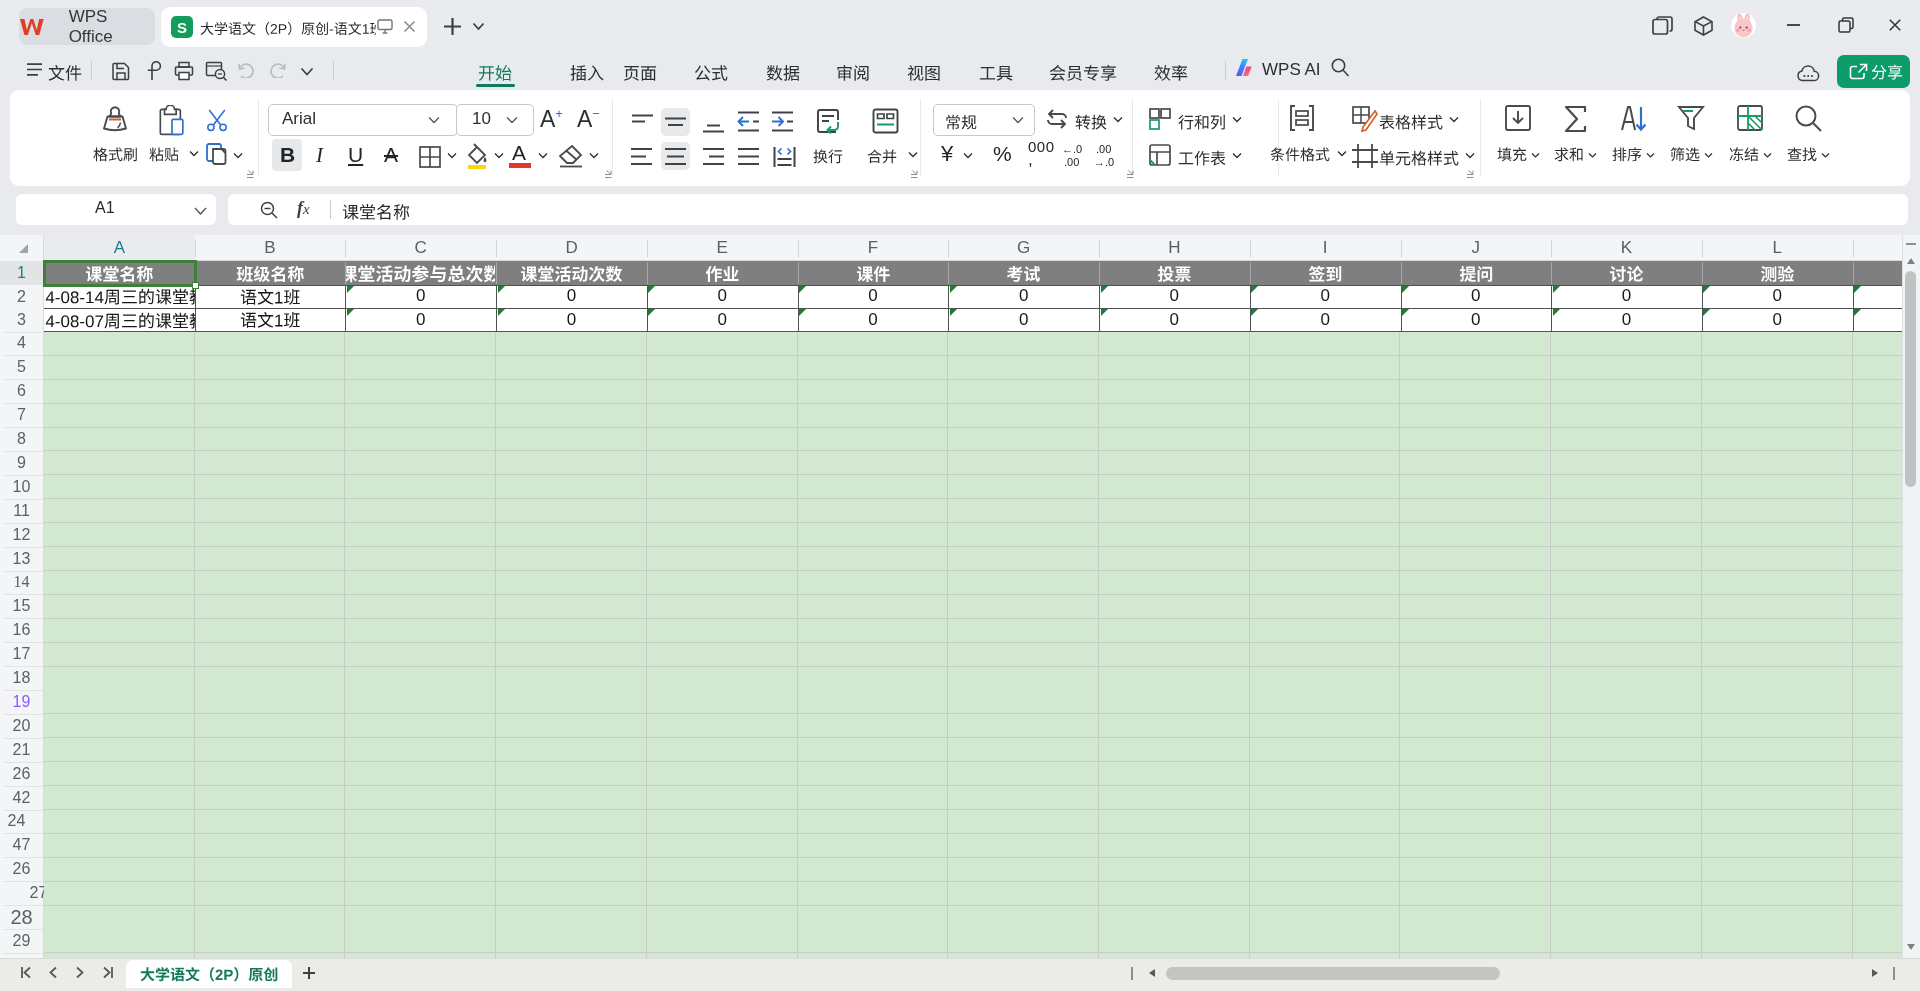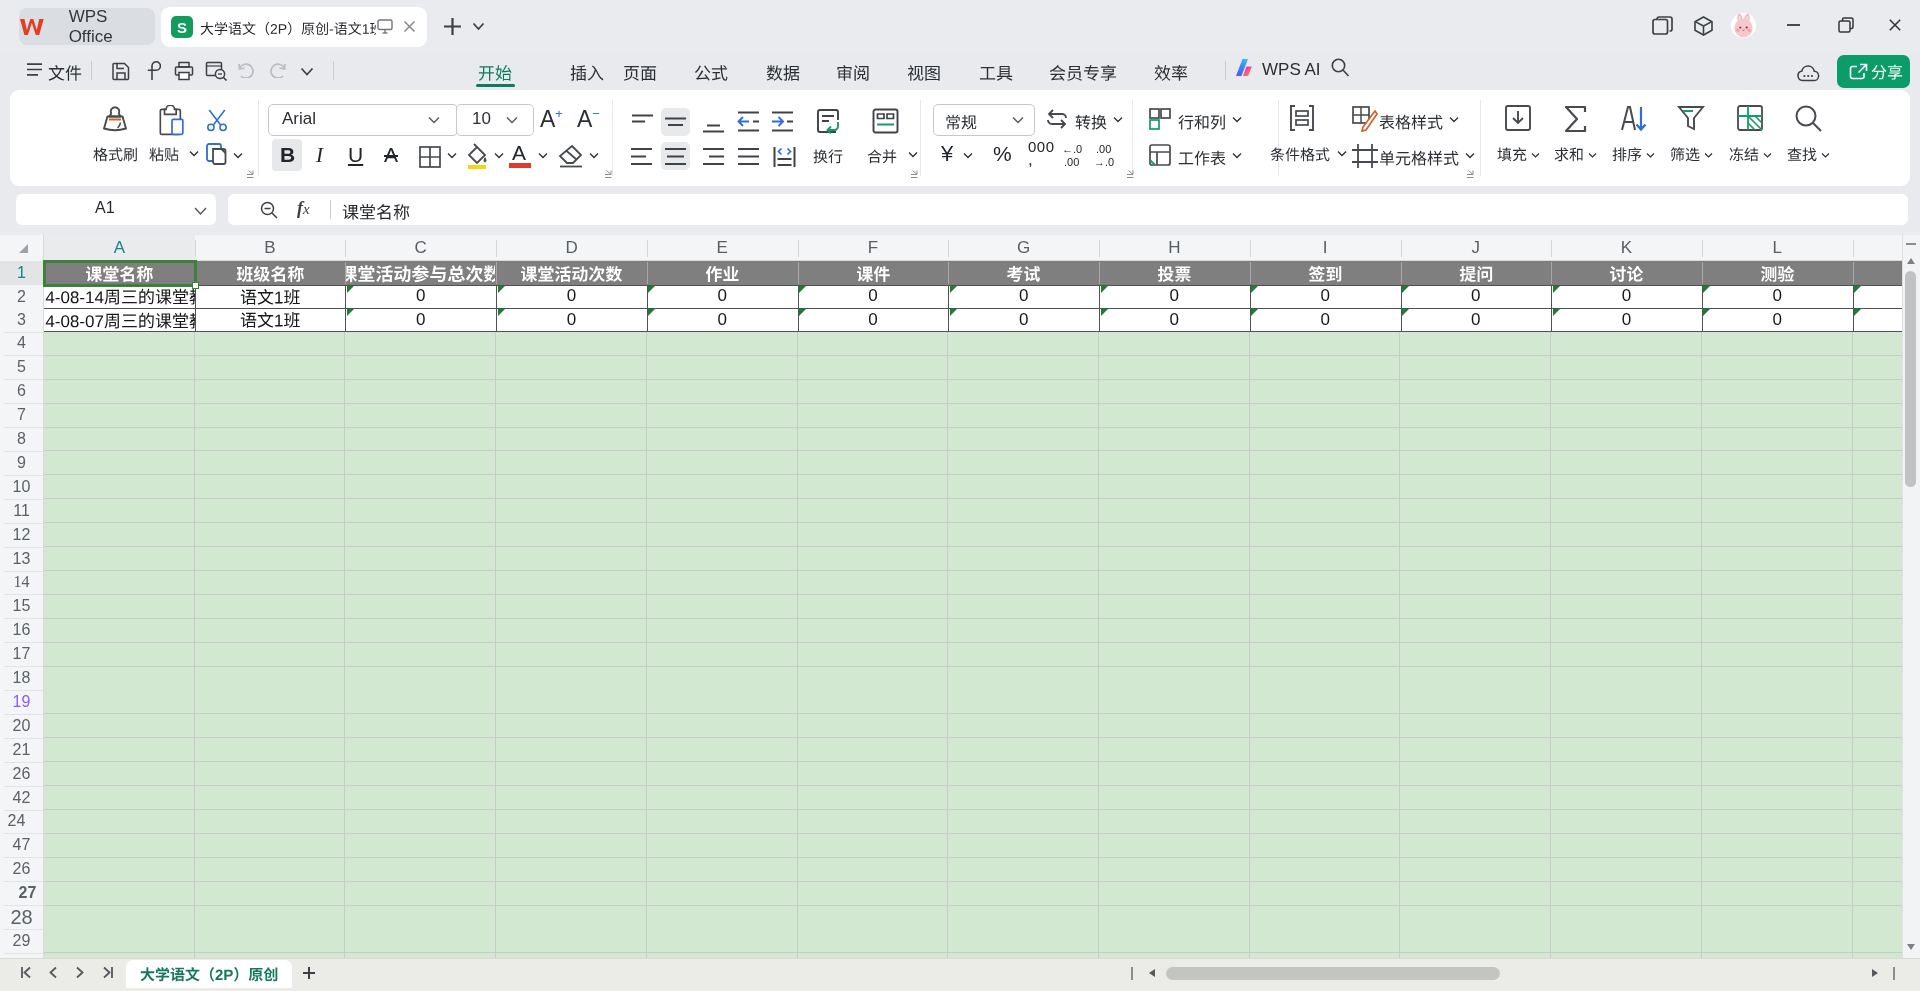--- a/index.html
+++ b/index.html
@@ -652,21 +652,21 @@
   </div>
 <div class="ab" style="left:4px;top:809.5px;width:39px;height:1px;background:#e2e3e5;"></div>
 <div class="ab ctr" style="left:0;top:833.4px;width:43px;height:23.9px;">
     <span style="font-size:16px;color:#5c6167;">47</span>
   </div>
 <div class="ab" style="left:4px;top:833.4px;width:39px;height:1px;background:#e2e3e5;"></div>
 <div class="ab ctr" style="left:0;top:857.3px;width:43px;height:23.9px;">
     <span style="font-size:16px;color:#5c6167;">26</span>
   </div>
 <div class="ab" style="left:4px;top:857.3px;width:39px;height:1px;background:#e2e3e5;"></div>
-<div class="ab ctr" style="left:5px;top:881.2px;width:45px;height:23.9px;font-weight:bold;">
+<div class="ab ctr" style="left:16px;top:881.2px;width:45px;height:23.9px;">
     <span style="font-size:16px;color:#5c6167;">27</span>
   </div>
 <div class="ab" style="left:4px;top:881.2px;width:39px;height:1px;background:#e2e3e5;"></div>
 <div class="ab ctr" style="left:0;top:905.1px;width:43px;height:23.9px;">
     <span style="font-size:20px;color:#5c6167;">28</span>
   </div>
 <div class="ab" style="left:4px;top:905.1px;width:39px;height:1px;background:#e2e3e5;"></div>
 <div class="ab ctr" style="left:0;top:929.0px;width:43px;height:23.9px;">
     <span style="font-size:16px;color:#5c6167;">29</span>
   </div>

